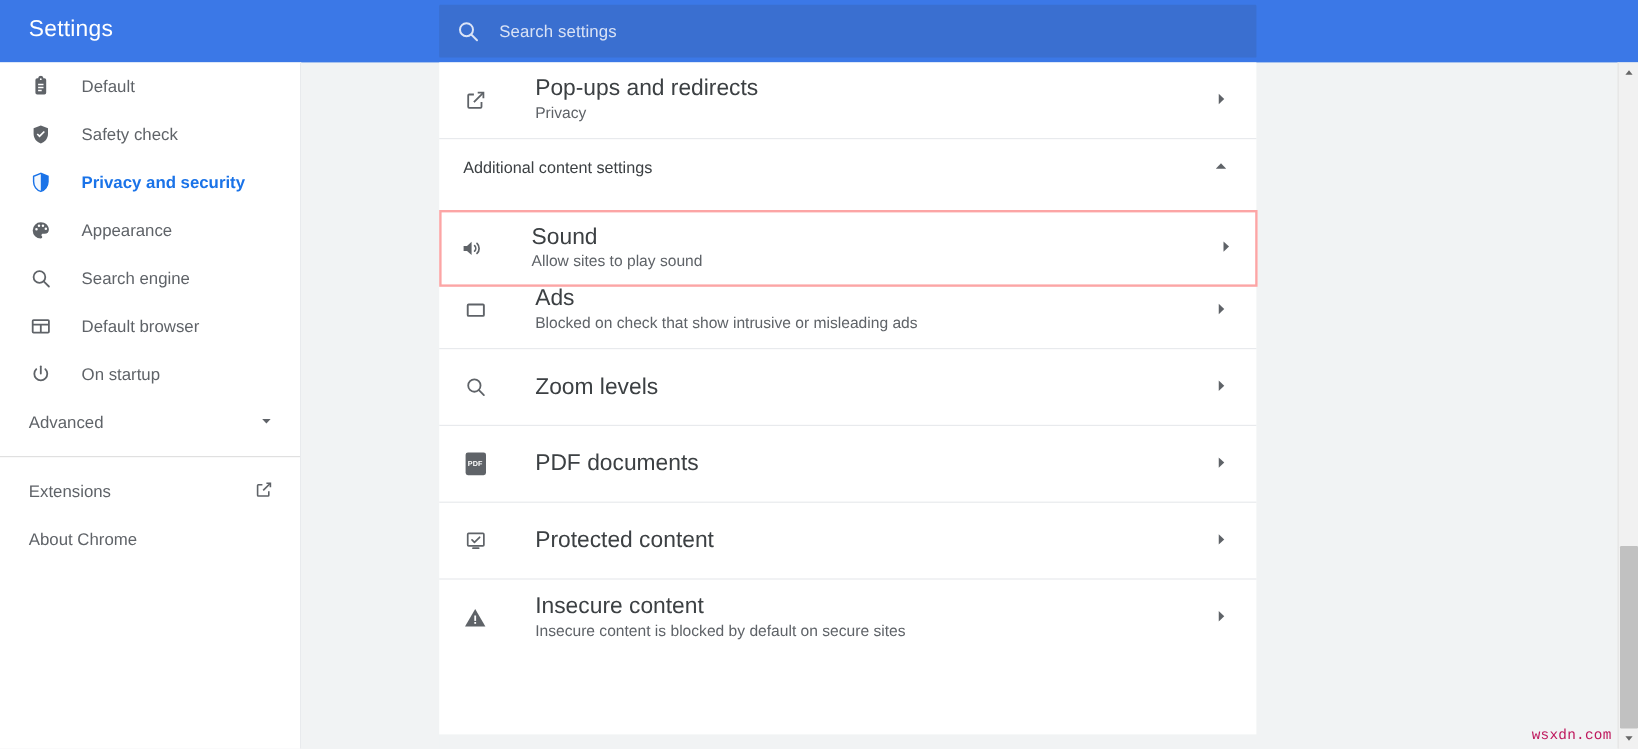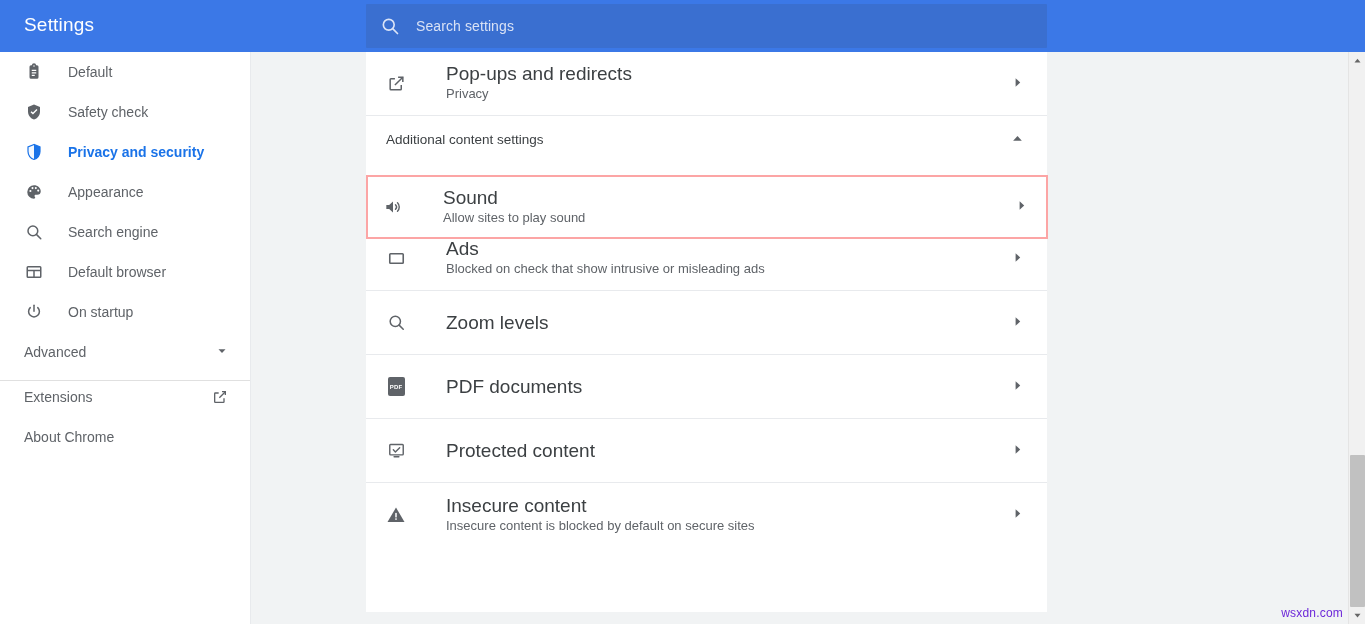--- a/index.html
+++ b/index.html
@@ -63,21 +63,21 @@
     display: flex; align-items: center;
     height: 40px; padding-left: 24px; padding-right: 22px;
     color: #5f6368; font-size: 14px; cursor: pointer;
   }
   .nav-advanced .nav-label { flex: 1; }
   .nav-sep {
     height: 1px; background: #e0e0e0;
     margin: 8px 0 8px 0;
   }
   .nav-plain {
-    display: flex; align-items: flex-start;
+    display: flex; align-items: center;
     height: 40px; padding-left: 24px; padding-right: 22px;
     color: #5f6368; font-size: 14px; cursor: pointer;
   }
   .nav-plain .nav-label { flex: 1; }
 
   
   .main-card {
     position: absolute; left: 366px; top: 52px;
     width: 681px; height: 560px;
     background: #ffffff;
@@ -151,22 +151,23 @@
   .sb-arrow.down { bottom: 0; }
   .sb-thumb {
     position: absolute; left: 1px; width: 15px;
     top: 403px; height: 152px;
     background: #c1c1c1; border-radius: 1px;
   }
 
   
   .watermark {
     position: absolute; right: 22px; bottom: 4px;
-    font-size: 12px; color: #6d28d9;
+    font-size: 12px; color: #be185d;
     letter-spacing: .2px;
+    font-family: Liberation Mono, monospace;
   }
   .bg-right {
     position: absolute; left: 1047px; top: 52px;
     width: 301px; height: 572px;
     background: #f1f3f4;
   }
   .bg-mid {
     position: absolute; left: 251px; top: 52px;
     width: 115px; height: 572px;
     background: #f1f3f4;

